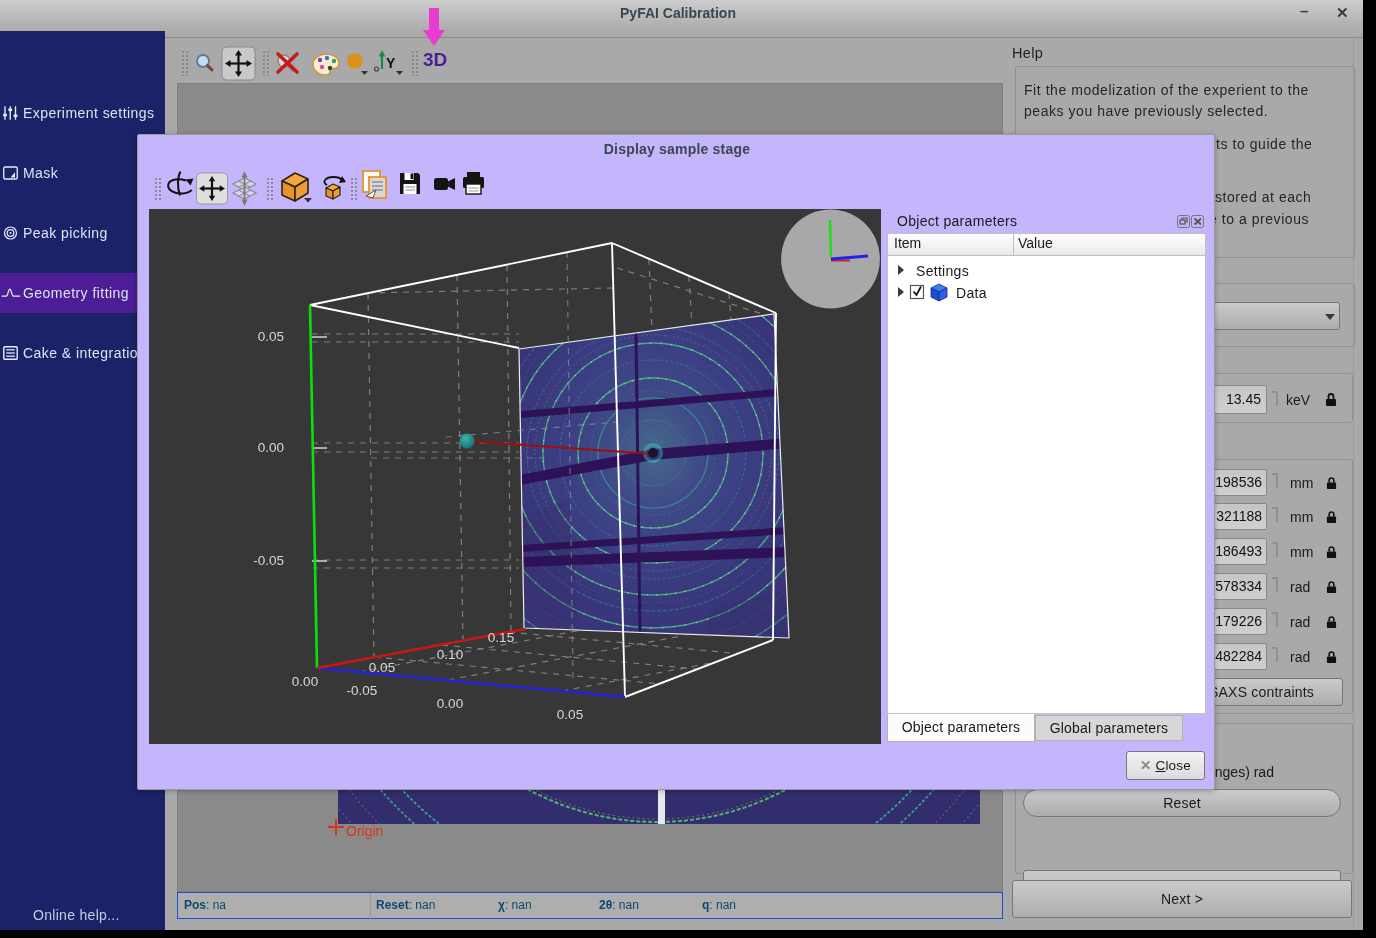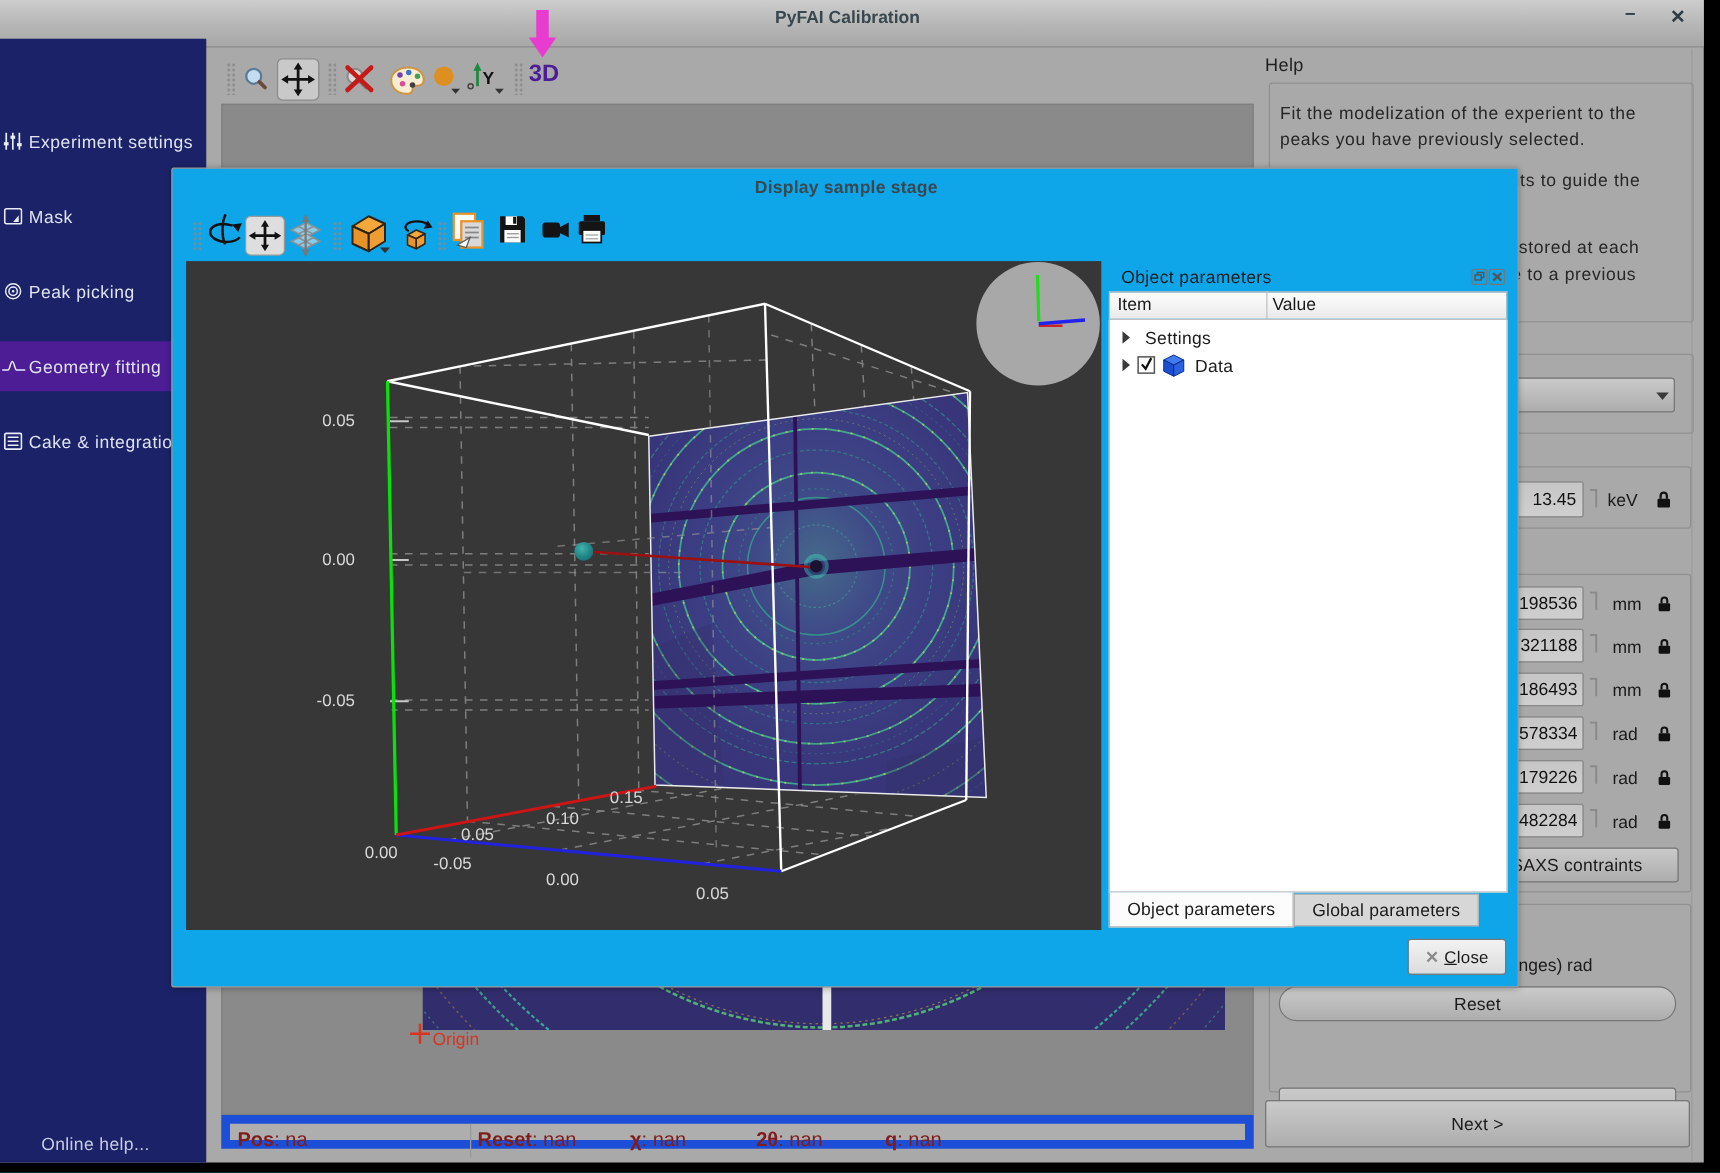--- a/index.html
+++ b/index.html
@@ -16,34 +16,34 @@
 .sideitem { position:absolute; left:0; width:165px; height:40px; color:#dfe3f2; font-size:14px; letter-spacing:0.2px; }
 .sideitem .lbl { position:absolute; left:23px; top:12px; white-space:nowrap; letter-spacing:0.45px; }
 .sideitem.sel { background:#4c1d95; }
 #onlinehelp { position:absolute; left:33px; top:876px; color:#c8cde0; font-size:14px; letter-spacing:0.3px; }
 
 .hdots { position:absolute; width:7px; background-image:radial-gradient(#8a8a8a 1px, transparent 1.2px); background-size:4px 4px; }
 
 #plotframe { position:absolute; left:177px; top:83px; width:826px; height:809px;
   border:1px solid #7f7f7f; background:#8a8a8a; }
 #statusbar { position:absolute; left:177px; top:892px; width:826px; height:27px;
-  background:#aeaeae; border:7px solid #1d4ed8; font-size:16px; color:#7f1d1d; }
+  background:#aeaeae; border:1px solid #1d4ed8; font-size:12px; color:#0c4a6e; }
 #statusbar .div { position:absolute; top:0; width:1px; height:27px; background:#999; }
 .stat { position:absolute; top:5px; white-space:nowrap; }
 
 .gbox { position:absolute; border:1px solid #919191; border-radius:3px; }
 .btn { position:absolute; background:linear-gradient(#cacaca,#adadad); border:1px solid #777;
   border-radius:3px; font-size:14px; letter-spacing:0.2px; color:#1a1a1a; text-align:center; }
 .spin { position:absolute; background:linear-gradient(#c6c6c6,#cfcfcf); border:1px solid #888;
   border-radius:2px; font-size:14px; color:#111; text-align:right; }
 .unit { position:absolute; font-size:14px; color:#1a1a1a; }
 .helpline { left:1024px; font-size:14px; letter-spacing:0.55px; color:#262626; white-space:nowrap; }
 
 #dialog { position:absolute; left:137px; top:134px; width:1078px; height:656px;
-  background:#0ea5e9; border:1px solid #9a9a9a; border-radius:2px; box-shadow:0 1px 5px rgba(0,0,0,0.28); }
+  background:#c4b5fd; border:1px solid #9a9a9a; border-radius:2px; box-shadow:0 1px 5px rgba(0,0,0,0.28); }
 #dlgtitle { position:absolute; left:0; top:6px; width:1078px; text-align:center;
   font-weight:bold; font-size:14px; letter-spacing:0.2px; color:#39474f; }
 #canvas3d { position:absolute; left:11px; top:74px; width:732px; height:535px; background:#373737; }
 .tab { position:absolute; border:1px solid #b2b2b2; font-size:14px; letter-spacing:0.2px; color:#1a1a1a; text-align:center; }
 text { font-family:"Liberation Sans", sans-serif; }
 </style>
 </head>
 <body>
 <div id="win">
   <div id="titlebar"></div>

